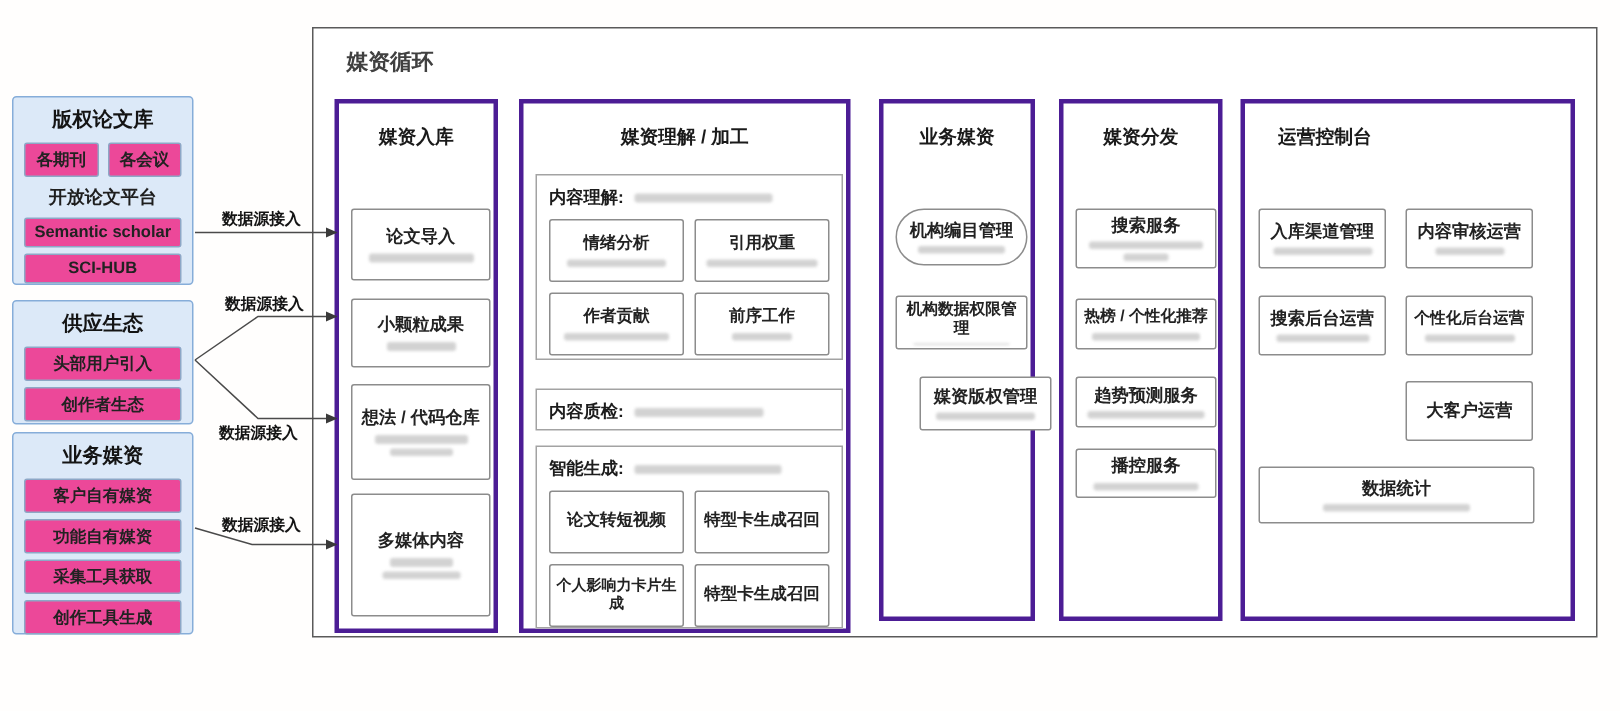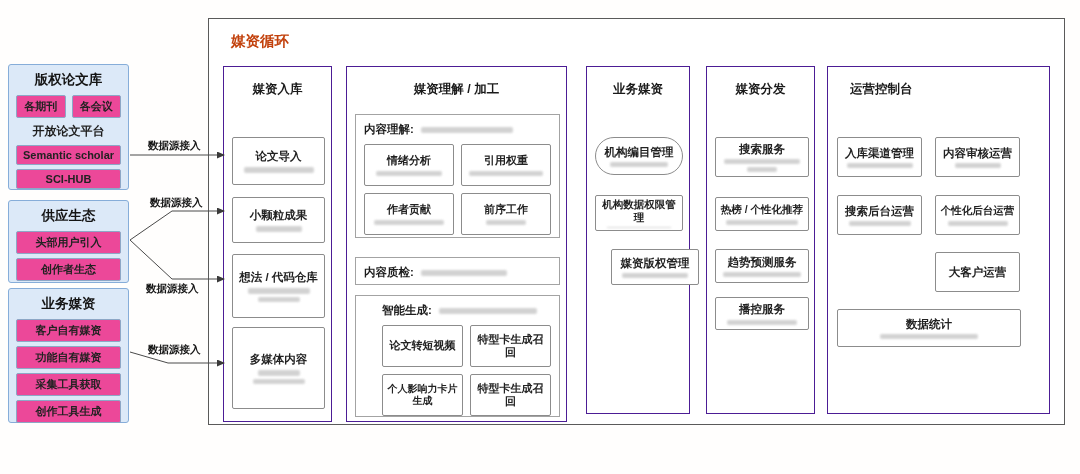--- a/index.html
+++ b/index.html
@@ -14,41 +14,41 @@
             font-size:11px;font-weight:600;color:#222;padding:3px 1px;}
   .src-row{display:flex;gap:6px;}
   .src-row .src-item{flex:1;}
   .src-label{text-align:center;font-weight:700;font-size:12px;padding:1px 0;}
   #box1{top:64px;height:126px;}
   #box2{top:200px;height:83px;}
   #box3{top:288px;height:135px;}
   
   #main{position:absolute;left:208px;top:18px;width:857px;height:407px;background:#ffffff;
         border:1.5px solid #5a5a5a;box-sizing:border-box;}
-  .main-title{position:absolute;left:22px;top:13px;font-weight:700;font-size:14.5px;color:#c2410c;}
-  .col{position:absolute;border:1px solid #4c1d95;background:#fff;box-sizing:border-box;}
+  .main-title{position:absolute;left:22px;top:13px;font-weight:700;font-size:14.5px;color:#404040;}
+  .col{position:absolute;border:3px solid #4c1d95;background:#fff;box-sizing:border-box;}
   .col-title{text-align:center;font-weight:700;font-size:12.5px;margin-top:14px;color:#1a1a1a;}
   .col-title.left{text-align:left;padding-left:22px;}
   #col1{left:14px;top:47px;width:109px;height:356px;}
   #col2{left:137px;top:47px;width:221px;height:356px;}
   #col3{left:377px;top:47px;width:104px;height:348px;}
   #col4{left:497px;top:47px;width:109px;height:348px;}
   #col5{left:618px;top:47px;width:223px;height:348px;}
   .node{position:absolute;border:1px solid #8c8c8c;border-radius:2px;background:#fff;
         display:flex;flex-direction:column;align-items:center;justify-content:center;
         box-sizing:border-box;font-size:11.5px;font-weight:700;color:#222;text-align:center;
         line-height:1.25;padding:2px;}
   .node.small{font-size:10.5px;}
   .bsub{background:#cbcbcb;border-radius:2px;filter:blur(1.2px);opacity:.85;height:6px;margin-top:4px;}
   .bsub.t{height:5px;margin-top:3px;}
   
   .sec{position:absolute;left:8px;width:205px;border:1px solid #a3a3a3;box-sizing:border-box;background:#fff;}
   #sec1{top:47px;height:124px;}
   #sec2{top:190px;height:28px;}
-  #sec3{top:228px;height:122px;padding-left:18px;}
+  #sec3{top:228px;height:122px;}
   .sec-head{display:flex;align-items:center;gap:7px;padding:7px 8px 0;font-weight:700;font-size:11.5px;color:#1c1c1c;}
   #sec2 .sec-head{padding:7px 8px;}
   .sec-head .bsub{margin-top:0;}
   .grid2{display:grid;grid-template-columns:1fr 1fr;gap:7px;padding:7px 8px 8px;}
   .gnode{border:1px solid #8c8c8c;border-radius:2px;min-height:36px;display:flex;flex-direction:column;
          align-items:center;justify-content:center;font-size:11px;font-weight:700;color:#222;
          text-align:center;padding:2px;line-height:1.2;}
   .gnode.small{font-size:10px;}
   
   .flow-label{position:absolute;font-size:10.5px;font-weight:700;color:#141414;white-space:nowrap;}

